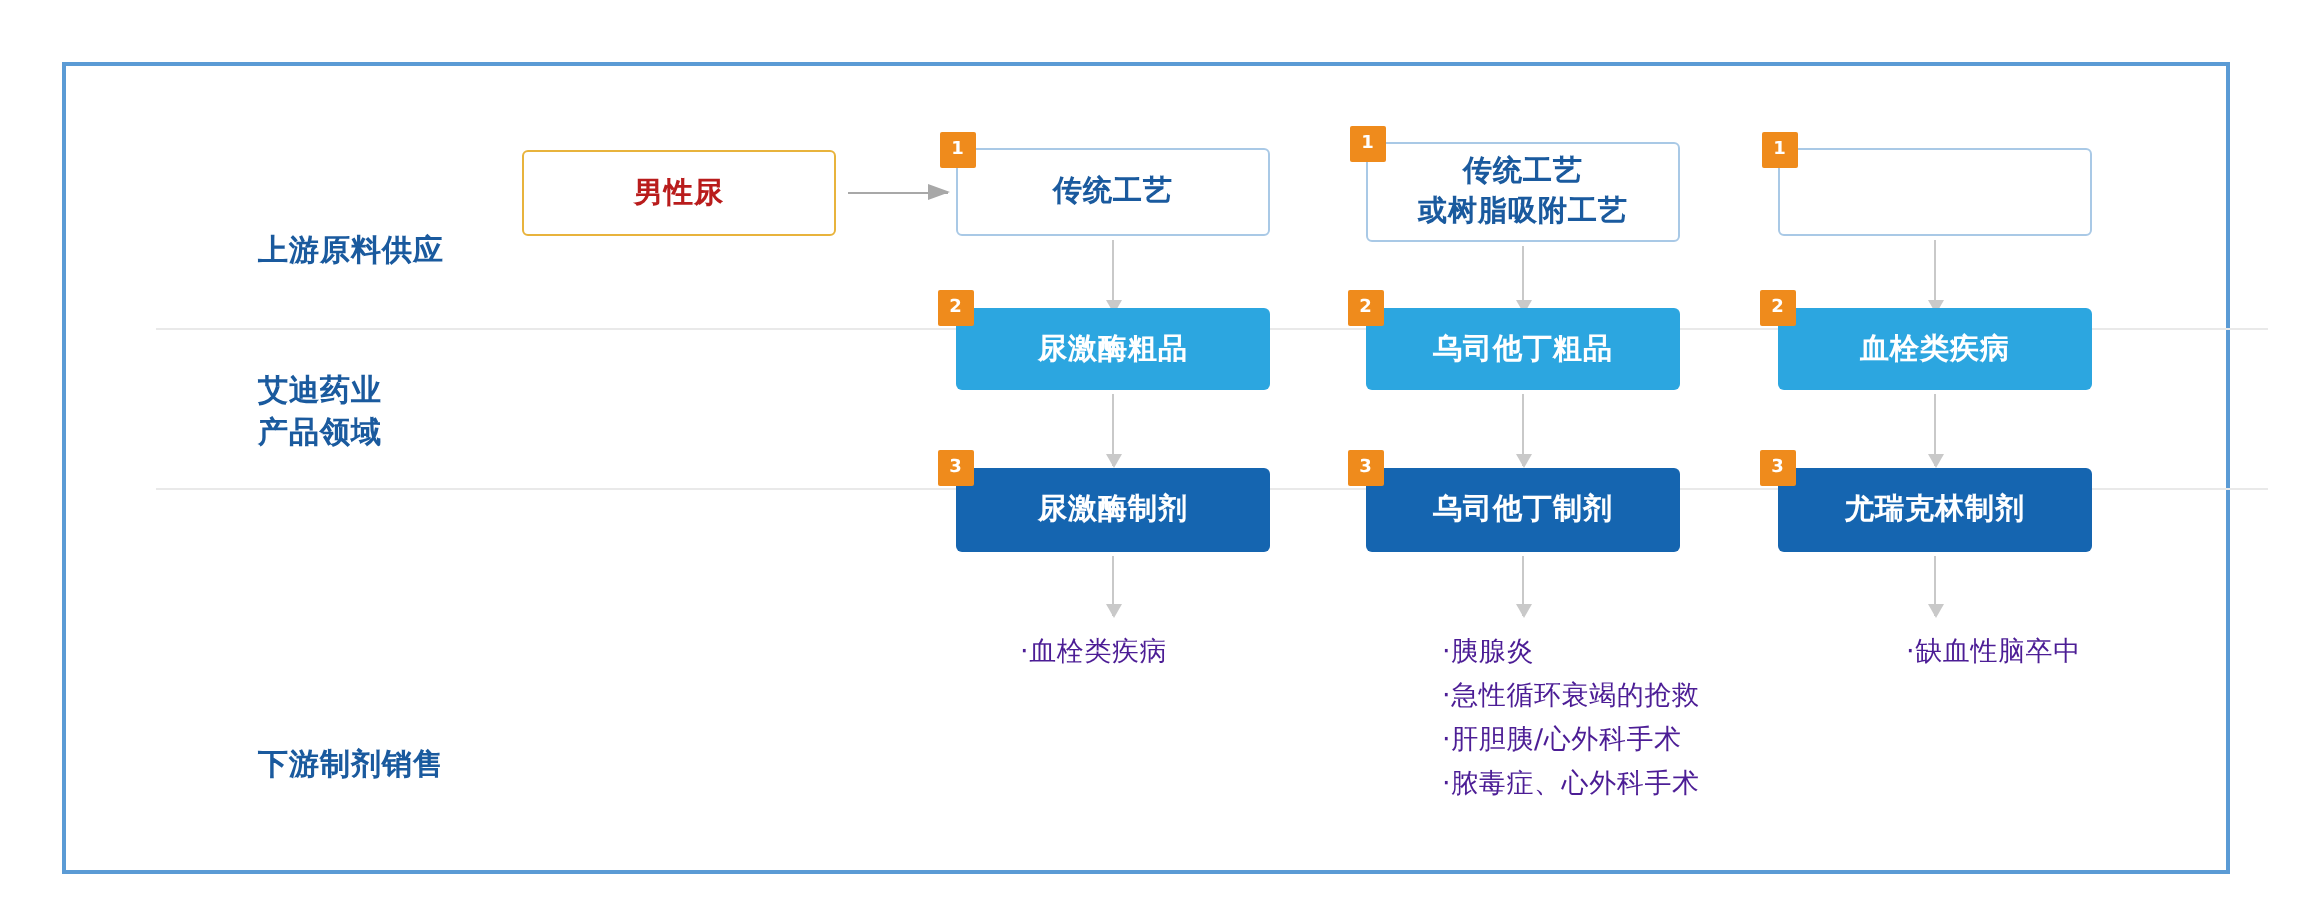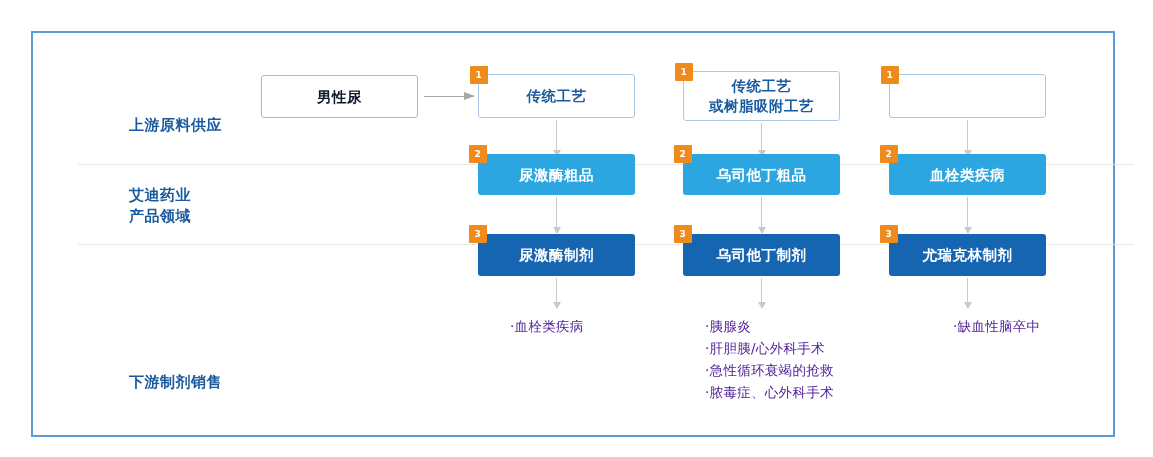--- a/index.html
+++ b/index.html
@@ -59,21 +59,21 @@
     text-align: center;
     border-radius: 3px;
     font-size: 14.5px;
     font-weight: bold;
     line-height: 20px;
     letter-spacing: 0.5px;
     white-space: pre-line;
   }
   .box-source {
     border: 1.5px solid #e8b33c;
-    color: #0f172a;
+    color: #b91c1c;
     background: #ffffff;
     text-align: right;
   }
   .box-process {
     border: 1.5px solid #a9c9e6;
     color: #1a5a9e;
     background: #ffffff;
   }
   .box-crude {
     background: #2ca6e0;
@@ -201,24 +201,24 @@
       <span>乌司他丁粗品</span>
     </div>
     <div class="arrow-v" style="left:728px; top:164px; height:36px;"></div>
 
     <div class="box box-prep" style="left:650px; top:201px; width:157px; height:42px;">
       <span class="badge">3</span>
       <span>乌司他丁制剂</span>
     </div>
     <div class="arrow-v" style="left:728px; top:245px; height:30px;"></div>
 
-    <div class="indications" style="left:672px; top:282px;">
+    <div class="indications" style="left:688px; top:282px;">
       <span class="ind-line">·胰腺炎</span>
+      <span class="ind-line">·急性循环衰竭的抢救</span>
       <span class="ind-line">·肝胆胰/心外科手术</span>
-      <span class="ind-line">·急性循环衰竭的抢救</span>
       <span class="ind-line">·脓毒症、心外科手术</span>
     </div>
 
     <div class="box box-process" style="left:856px; top:41px; width:157px; height:44px;">
       <span class="badge">1</span>
     </div>
     <div class="arrow-v" style="left:934px; top:87px; height:36px;"></div>
 
     <div class="box box-crude" style="left:856px; top:121px; width:157px; height:41px;">
       <span class="badge">2</span>

